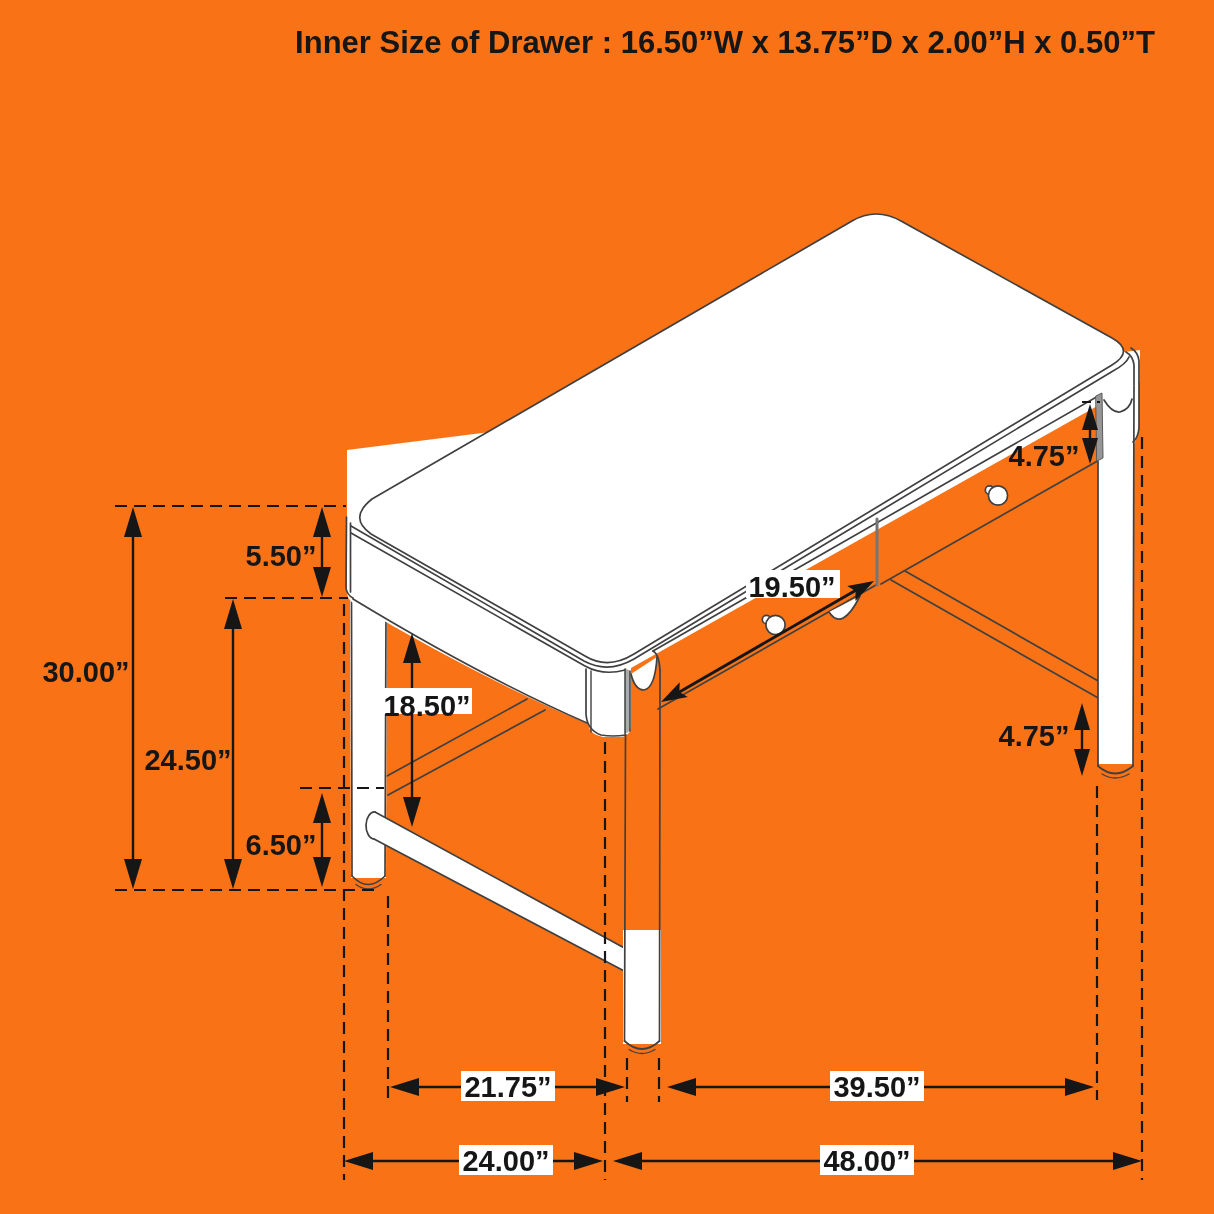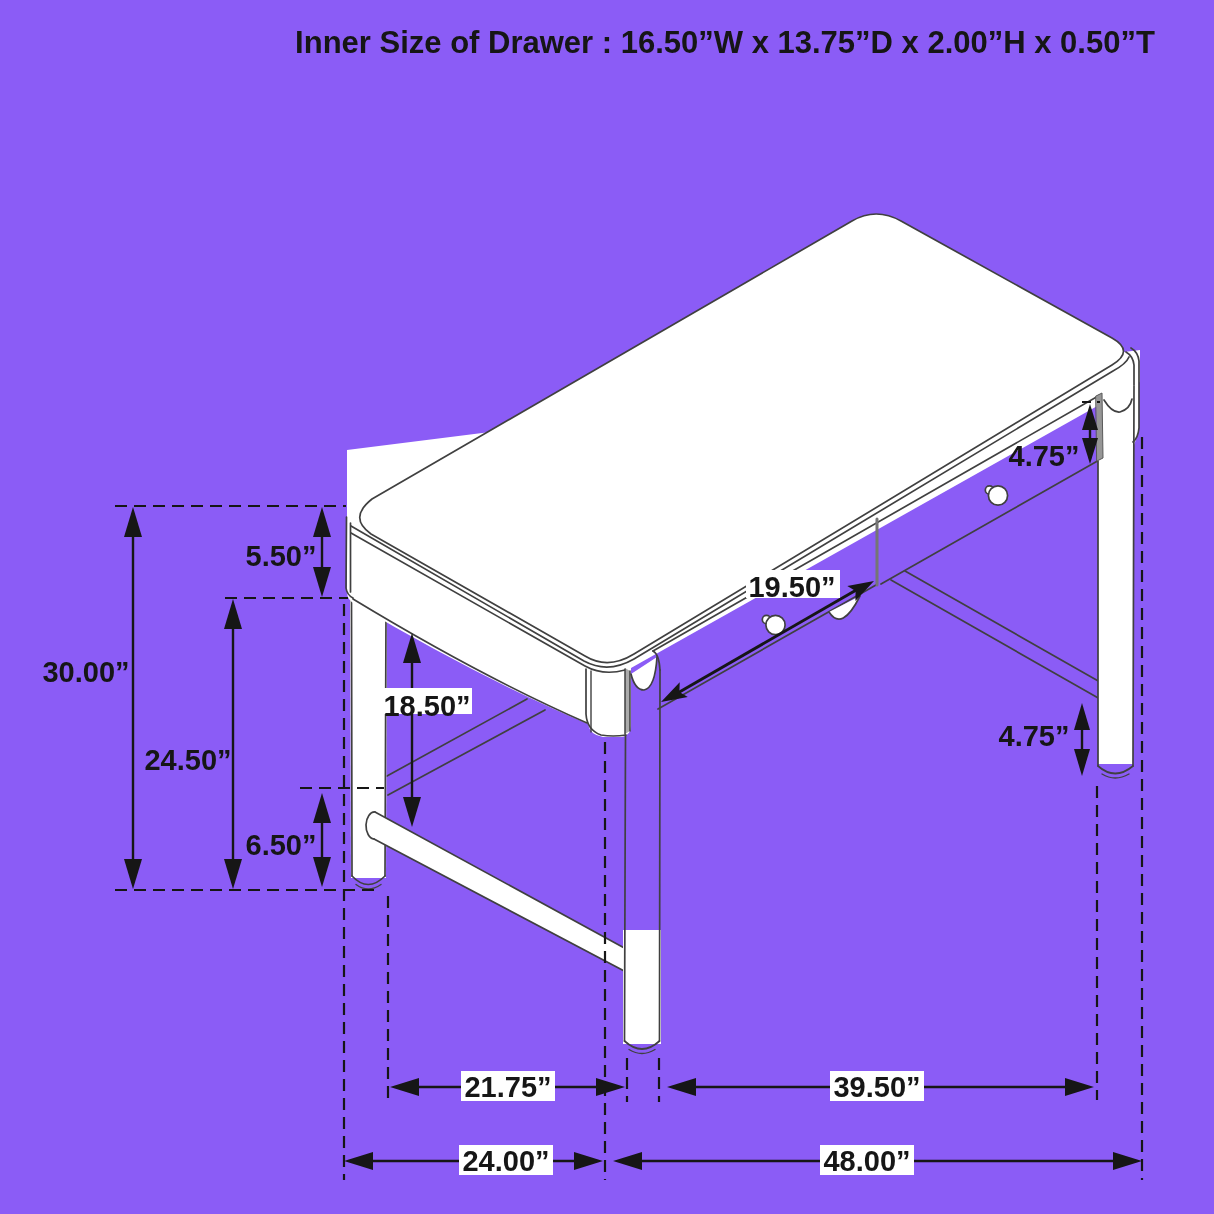--- a/index.html
+++ b/index.html
@@ -1,16 +1,16 @@
 <!DOCTYPE html>
 <html><head>
 <meta charset="utf-8">
 <style>
 html,body{margin:0;padding:0;background:#ffffff;}
-#page{width:1214px;height:1214px;position:relative;background:#8b5cf6;font-family:"Liberation Sans",sans-serif;}
+#page{width:1214px;height:1214px;position:relative;background:#f97316;font-family:"Liberation Sans",sans-serif;}
 svg{position:absolute;top:0;left:0;transform:translateZ(0);}
 .dim{font-family:"Liberation Sans",sans-serif;font-weight:bold;fill:#161616;font-size:29px;}
 .ttl{font-family:"Liberation Sans",sans-serif;font-weight:bold;fill:#161616;font-size:31px;}
 </style>
 </head>
 <body>
 <div id="page">
 <svg width="1214" height="1214" viewBox="0 0 1214 1214">
 
 <text class="ttl" x="725" y="53" text-anchor="middle">Inner Size of Drawer : 16.50”W x 13.75”D x 2.00”H x 0.50”T</text>

